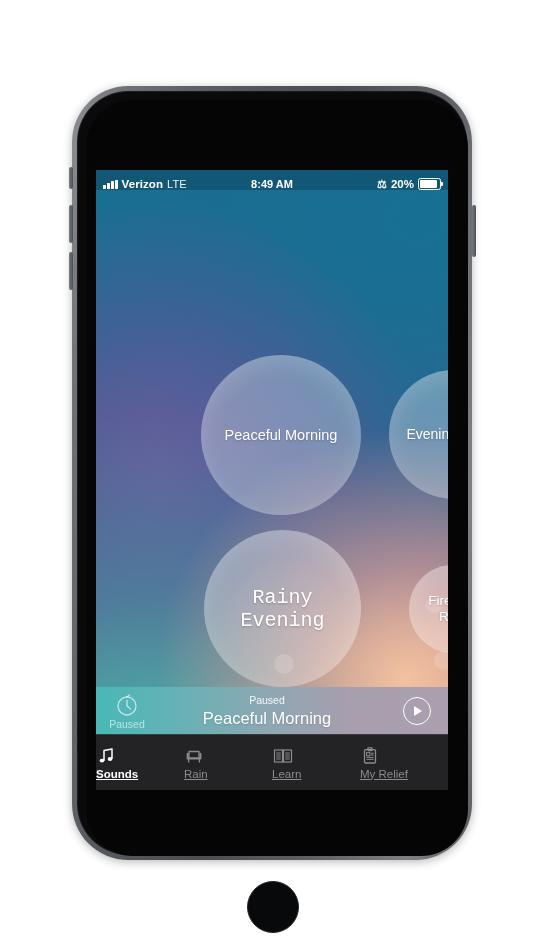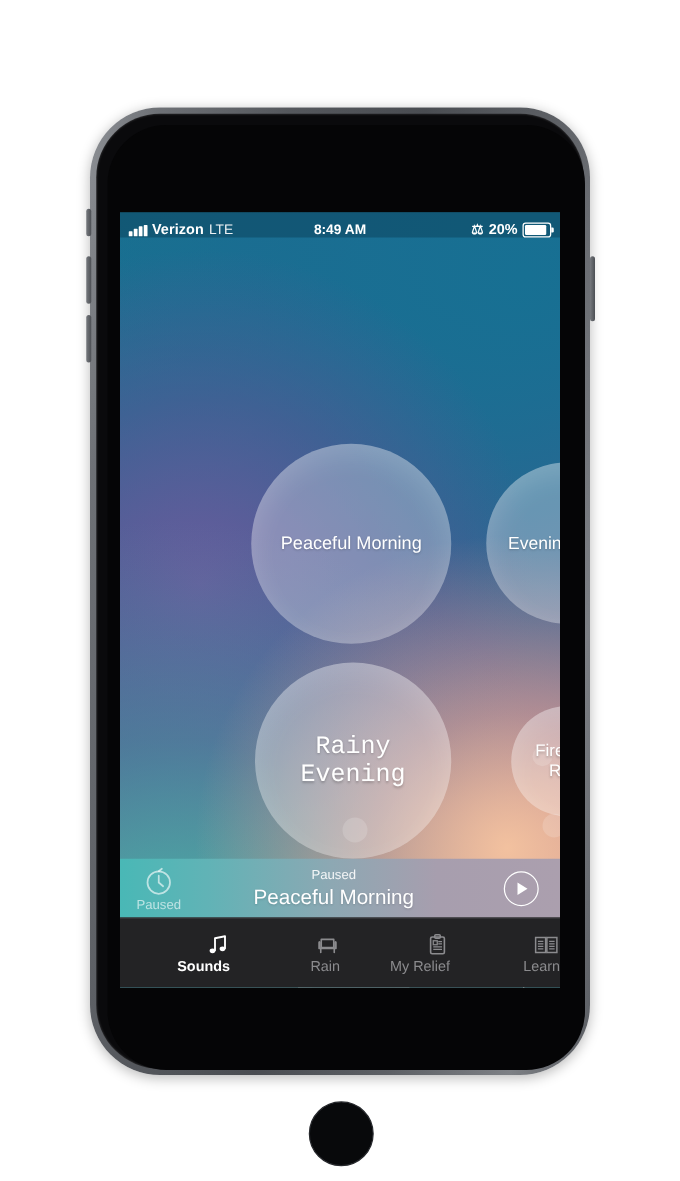--- a/index.html
+++ b/index.html
@@ -168,22 +168,22 @@
   }
 
   
   .tabbar{
     position:absolute;left:0;bottom:0;width:352px;height:55px;
     background:#232325;
     border-top:.5px solid #3a3a3c;
     display:flex;
   }
   .tab{
-    flex:1;display:flex;flex-direction:column;align-items:flex-end;justify-content:center;
-    gap:2px;color:#8b8b8e;
+    flex:1;display:flex;flex-direction:column;align-items:flex-start;justify-content:center;
+    gap:2px;color:#8b8b8e;text-decoration:underline;
   }
   .tab.active{color:#ffffff;}
   .tab-label{font-size:11.5px;}
   .tab.active .tab-label{font-weight:bold;}
   .tab svg{display:block;}
 </style>
 </head>
 <body>
 
 <div class="phone">
@@ -292,36 +292,36 @@
           <path d="M5 5.5 H15 V12 H5 Z" stroke="#8b8b8e" stroke-width="1.3" stroke-linejoin="round"></path>
           <path d="M3.2 8 C3.2 7.2 4 7.2 4 8 V12.6 H16 V8 C16 7.2 16.8 7.2 16.8 8 V12.8 H3.2 Z" stroke="#8b8b8e" stroke-width="1.2" stroke-linejoin="round"></path>
           <path d="M4.6 13 V16 M15.4 13 V16" stroke="#8b8b8e" stroke-width="1.3" stroke-linecap="round"></path>
         </svg>
       </span>
       <span class="tab-label">Rain</span>
     </div>
 
     <div class="tab">
       <span>
+        <svg width="22" height="20" viewBox="0 0 22 20" fill="none">
+          <rect x="2.5" y="4" width="8" height="12" stroke="#8b8b8e" stroke-width="1.2"></rect>
+          <rect x="11.5" y="4" width="8" height="12" stroke="#8b8b8e" stroke-width="1.2"></rect>
+          <path d="M4.3 7 H8.7 M4.3 9 H8.7 M4.3 11 H8.7 M4.3 13 H8.7" stroke="#8b8b8e" stroke-width="1"></path>
+          <path d="M13.3 7 H17.7 M13.3 9 H17.7 M13.3 11 H17.7 M13.3 13 H17.7" stroke="#8b8b8e" stroke-width="1"></path>
+        </svg>
+      </span>
+      <span class="tab-label">Learn</span>
+    </div>
+
+    <div class="tab">
+      <span>
         <svg width="20" height="20" viewBox="0 0 20 20" fill="none">
           <rect x="4.5" y="3.6" width="11" height="13.4" rx="1.2" stroke="#8b8b8e" stroke-width="1.3"></rect>
           <rect x="7.8" y="1.8" width="4.4" height="2.8" rx=".8" stroke="#8b8b8e" stroke-width="1.2"></rect>
           <rect x="6.6" y="6.6" width="3.2" height="3.2" stroke="#8b8b8e" stroke-width="1"></rect>
           <path d="M10.6 7.2 H13.6 M10.6 9 H13.6 M6.6 11.4 H13.6 M6.6 13.4 H13.6" stroke="#8b8b8e" stroke-width="1"></path>
         </svg>
       </span>
       <span class="tab-label">My Relief</span>
     </div>
 
-    <div class="tab">
-      <span>
-        <svg width="22" height="20" viewBox="0 0 22 20" fill="none">
-          <rect x="2.5" y="4" width="8" height="12" stroke="#8b8b8e" stroke-width="1.2"></rect>
-          <rect x="11.5" y="4" width="8" height="12" stroke="#8b8b8e" stroke-width="1.2"></rect>
-          <path d="M4.3 7 H8.7 M4.3 9 H8.7 M4.3 11 H8.7 M4.3 13 H8.7" stroke="#8b8b8e" stroke-width="1"></path>
-          <path d="M13.3 7 H17.7 M13.3 9 H17.7 M13.3 11 H17.7 M13.3 13 H17.7" stroke="#8b8b8e" stroke-width="1"></path>
-        </svg>
-      </span>
-      <span class="tab-label">Learn</span>
-    </div>
-
   </div>
 </div>
 
 </body></html>

